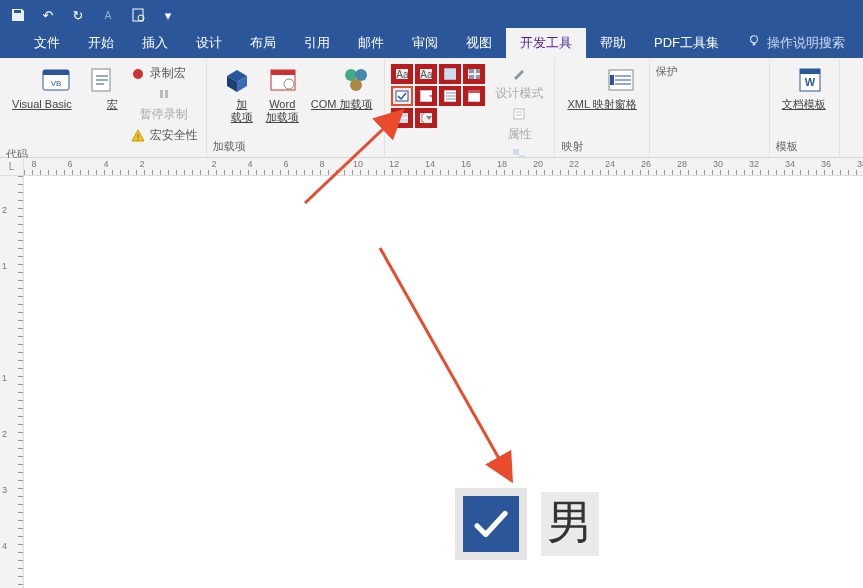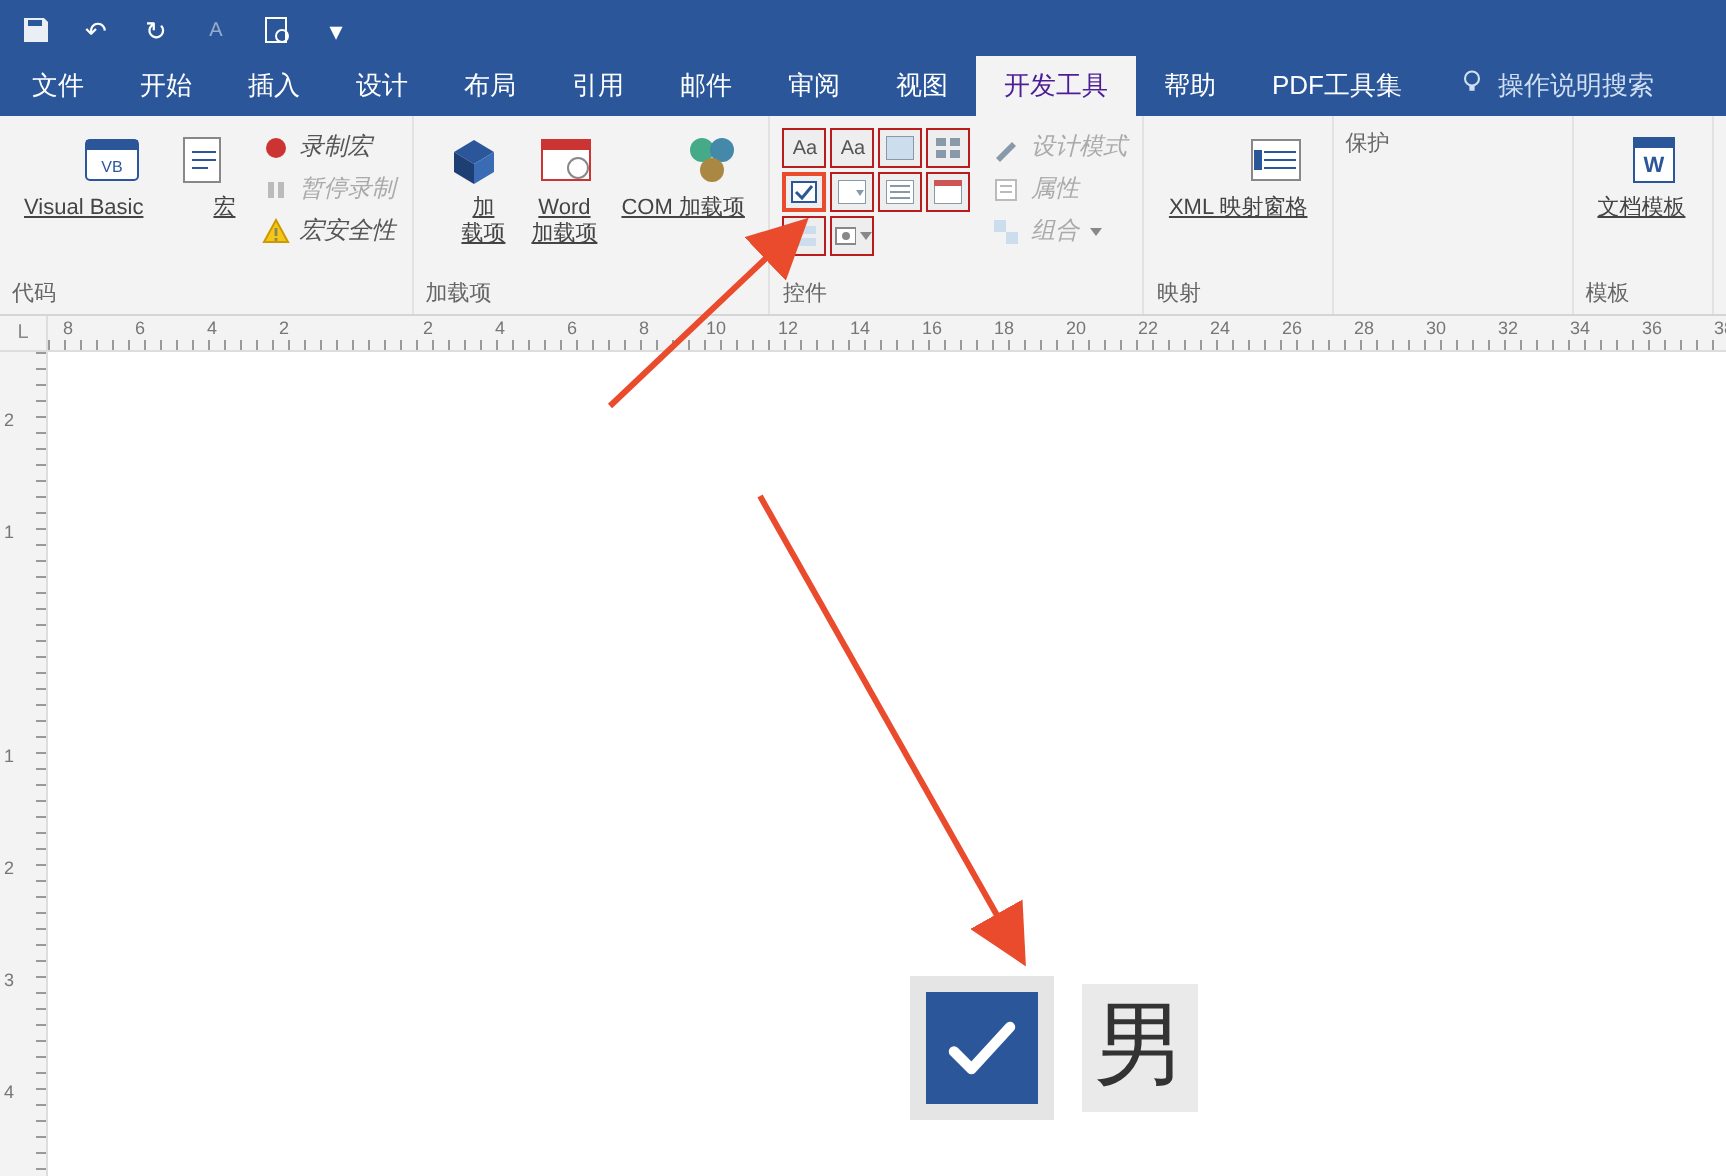--- a/index.html
+++ b/index.html
@@ -28,21 +28,21 @@
     color: #fff;
     font-size: 13px;
   }
 
   
   .tabrow {
     background: #2b579a;
     height: 28px;
     display: flex;
     align-items: flex-end;
-    padding-left: 2px;
+    padding-left: 20px;
     color: #fff;
   }
   .tab {
     padding: 6px 14px;
     font-size: 13px;
     cursor: pointer;
   }
   .tab.active {
     background: #f3f3f3;
     color: #4c1d95;
@@ -78,26 +78,26 @@
   .big-btn {
     display: flex; flex-direction: column; align-items: flex-end; justify-content: flex-start;
     padding: 2px 6px;
     min-width: 46px;
     gap: 2px;
     cursor: pointer;
   }
   .big-btn .icon { width: 32px; height: 32px; display:flex; align-items:center; justify-content:center; }
   .big-btn .lbl { font-size: 11px; text-align: center; line-height: 1.15; color:#444;text-decoration:underline; }
   .stack { display:flex; flex-direction:column; gap:2px; padding-top:2px; padding-left:4px;}
-  .stack-row { display:flex; align-items:center; gap:4px; font-size:12px; color:#555; padding:1px 2px; cursor:pointer;font-style:italic; }
-  .stack-row.disabled { color:#aaa; cursor:default; }
+  .stack-row { display:flex; align-items:center; gap:4px; font-size:12px; color:#555; padding:1px 2px; cursor:pointer; }
+  .stack-row.disabled { color:#aaa; cursor:default;flex-direction:column; }
   .stack-row .ic { width:16px; height:16px; display:flex; align-items:center; justify-content:center; }
   .mini-grid { display:flex; flex-direction: column; gap:2px; }
   .mini-grid .row { display:flex; gap:2px; }
-  .mini-ic { width:22px; height:20px; background:#eee; border:1px solid #b91c1c; display:flex; align-items:center; justify-content:center; font-size:10px; color:#555; cursor:pointer;}
+  .mini-ic { width:22px; height:20px; background:#eee; border:5px solid #b91c1c; display:flex; align-items:center; justify-content:center; font-size:10px; color:#555; cursor:pointer;}
   .mini-ic.hl { border:2px solid #e94b2c; }
 
   
   .workspace {
     display:flex;
     height: calc(588px - 30px - 28px - 100px);
     background:#fff;
     position: relative;
   }
   .corner { width:24px; height:18px; background:#f3f3f3; border-right:1px solid #ddd; border-bottom:1px solid #ddd; display:flex; align-items:center; justify-content:center; font-size:10px; color:#888;}

